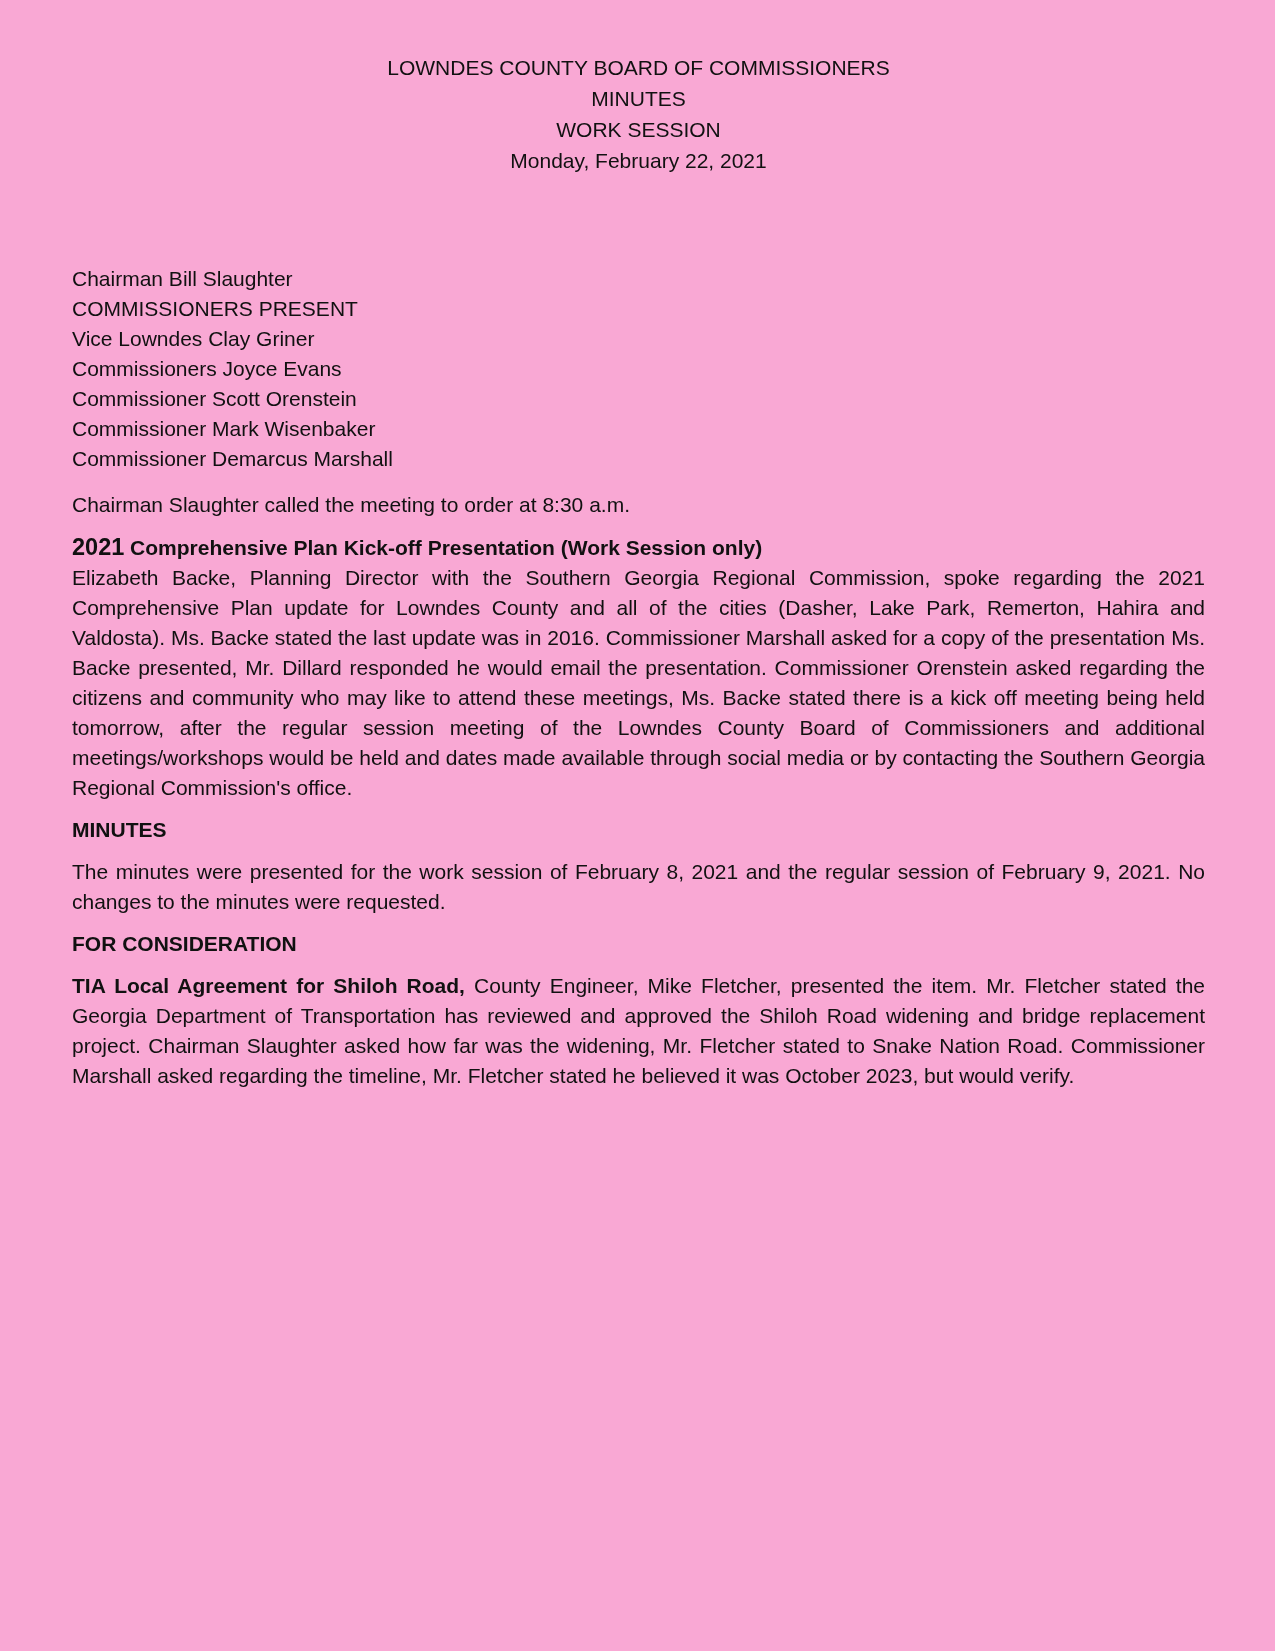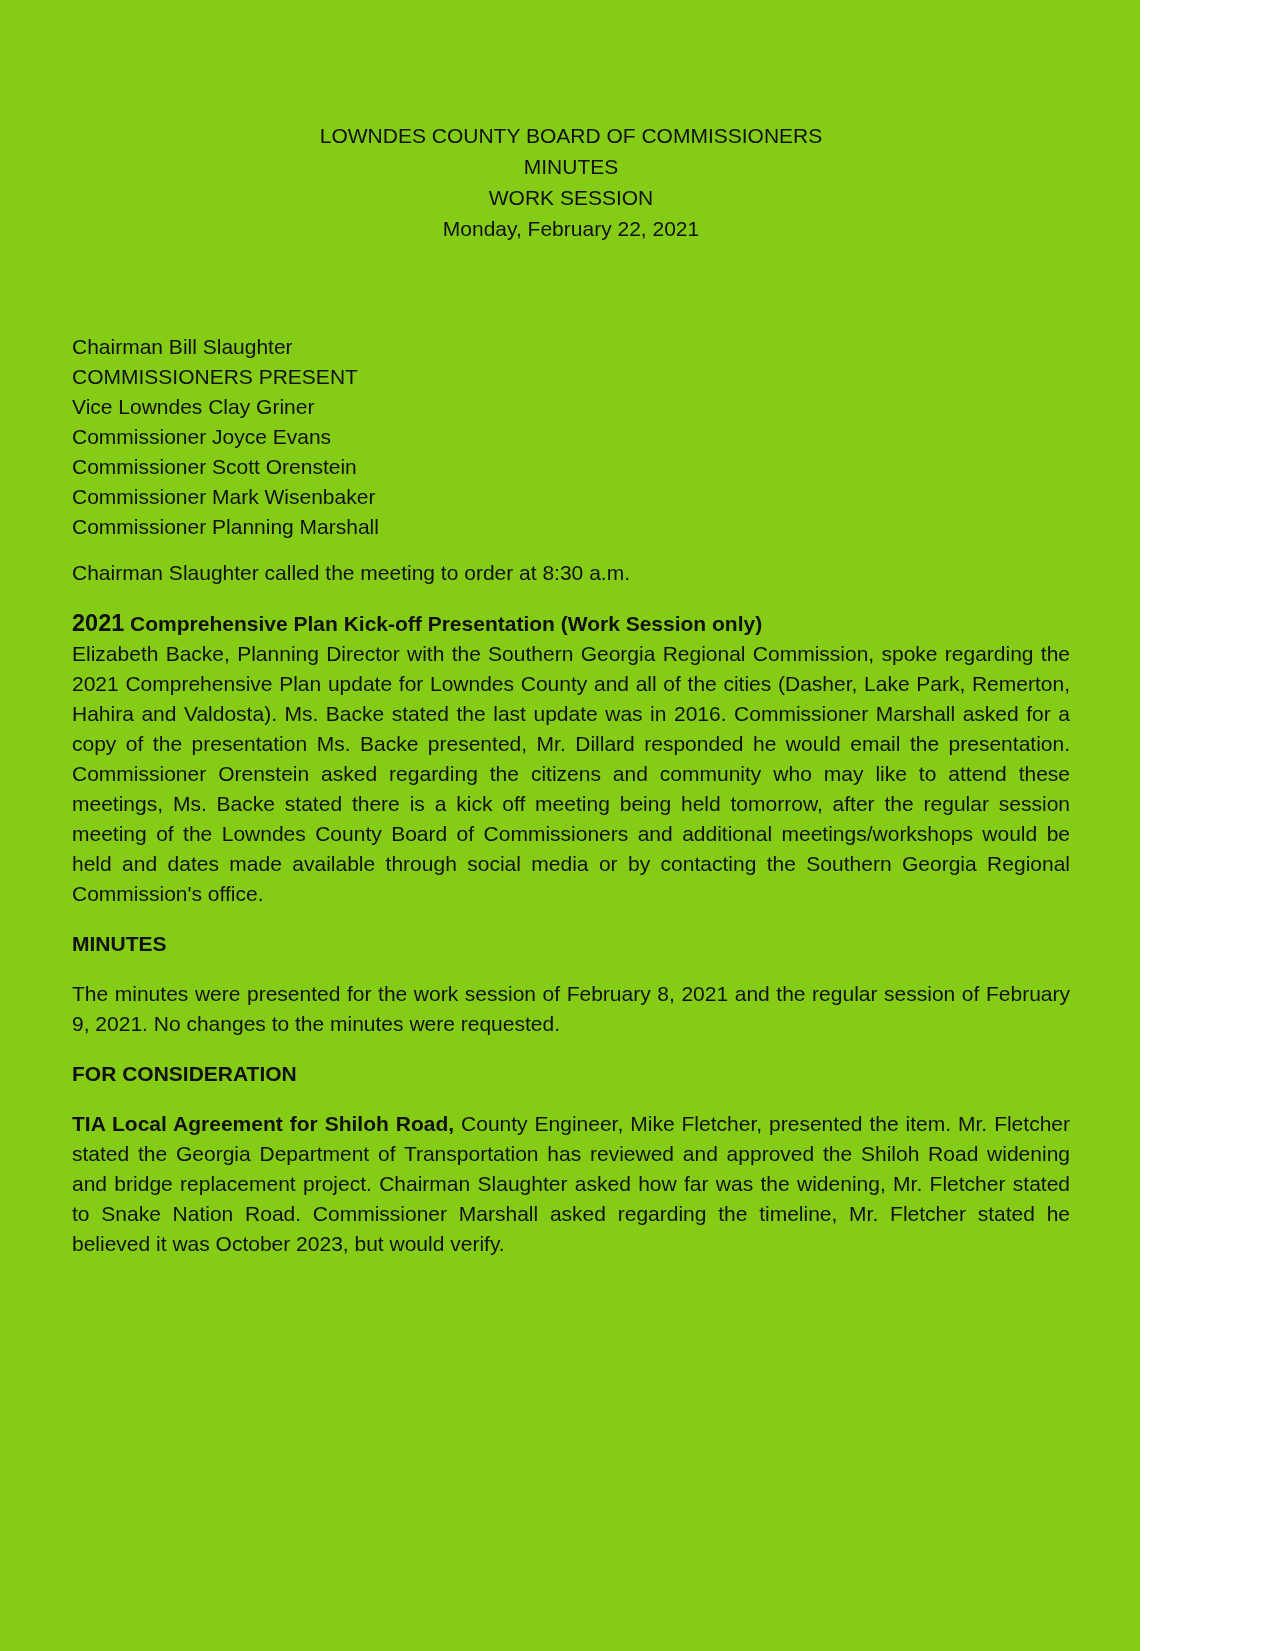--- a/index.html
+++ b/index.html
@@ -3,24 +3,24 @@
 <meta charset="utf-8">
 <style>
   * { margin: 0; padding: 0; box-sizing: border-box; }
   html, body { background: #ffffff; }
   body {
     width: 1275px;
     font-family: "Liberation Sans", sans-serif;
     color: #111111;
   }
   .page {
-    width: 1140px;
+    width: 1275px;
     min-height: 1651px;
-    background: #84cc16;
-    padding: 120px 70px 60px 72px;
+    background: #f9a8d4;
+    padding: 52px 70px 60px 72px;
   }
   .doc-header {
     text-align: center;
     font-size: 21px;
     line-height: 31px;
     font-weight: normal;
   }
   .attendance { margin-top: 88px; }
   .plain {
     font-size: 21px;
@@ -33,42 +33,42 @@
     line-height: 30px;
     font-weight: bold;
   }
   .comp-heading .year { font-size: 23.5px; }
   .para {
     font-size: 21px;
     line-height: 30px;
     text-align: justify;
     font-weight: normal;
   }
-  .gap { margin-top: 20px; }
+  .gap { margin-top: 12px; }
 </style>
 </head>
 <body>
 
 <div class="page">
 
   <header class="doc-header">
     <div class="hline">LOWNDES COUNTY BOARD OF COMMISSIONERS</div>
     <div class="hline">MINUTES</div>
     <div class="hline">WORK SESSION</div>
     <div class="hline">Monday, February 22, 2021</div>
   </header>
 
   <section class="attendance">
     <div class="plain">Chairman Bill Slaughter</div>
     <div class="plain">COMMISSIONERS PRESENT</div>
     <div class="plain">Vice Lowndes Clay Griner</div>
-    <div class="plain">Commissioner Joyce Evans</div>
+    <div class="plain">Commissioners Joyce Evans</div>
     <div class="plain">Commissioner Scott Orenstein</div>
     <div class="plain">Commissioner Mark Wisenbaker</div>
-    <div class="plain">Commissioner Planning Marshall</div>
+    <div class="plain">Commissioner Demarcus Marshall</div>
   </section>
 
   <p class="plain call">Chairman Slaughter called the meeting to order at 8:30 a.m.</p>
 
   <h2 class="section-heading comp-heading gap"><span class="year">2021</span><span> Comprehensive Plan Kick-off Presentation (Work Session only)</span></h2>
   <p class="para">Elizabeth Backe, Planning Director with the Southern Georgia Regional Commission, spoke regarding the 2021 Comprehensive Plan update for Lowndes County and all of the cities (Dasher, Lake Park, Remerton, Hahira and Valdosta). Ms. Backe stated the last update was in 2016. Commissioner Marshall asked for a copy of the presentation Ms. Backe presented, Mr. Dillard responded he would email the presentation. Commissioner Orenstein asked regarding the citizens and community who may like to attend these meetings, Ms. Backe stated there is a kick off meeting being held tomorrow, after the regular session meeting of the Lowndes County Board of Commissioners and additional meetings/workshops would be held and dates made available through social media or by contacting the Southern Georgia Regional Commission's office.</p>
 
   <h2 class="section-heading gap">MINUTES</h2>
   <p class="para gap">The minutes were presented for the work session of February 8, 2021 and the regular session of February 9, 2021.  No changes to the minutes were requested.</p>
 

